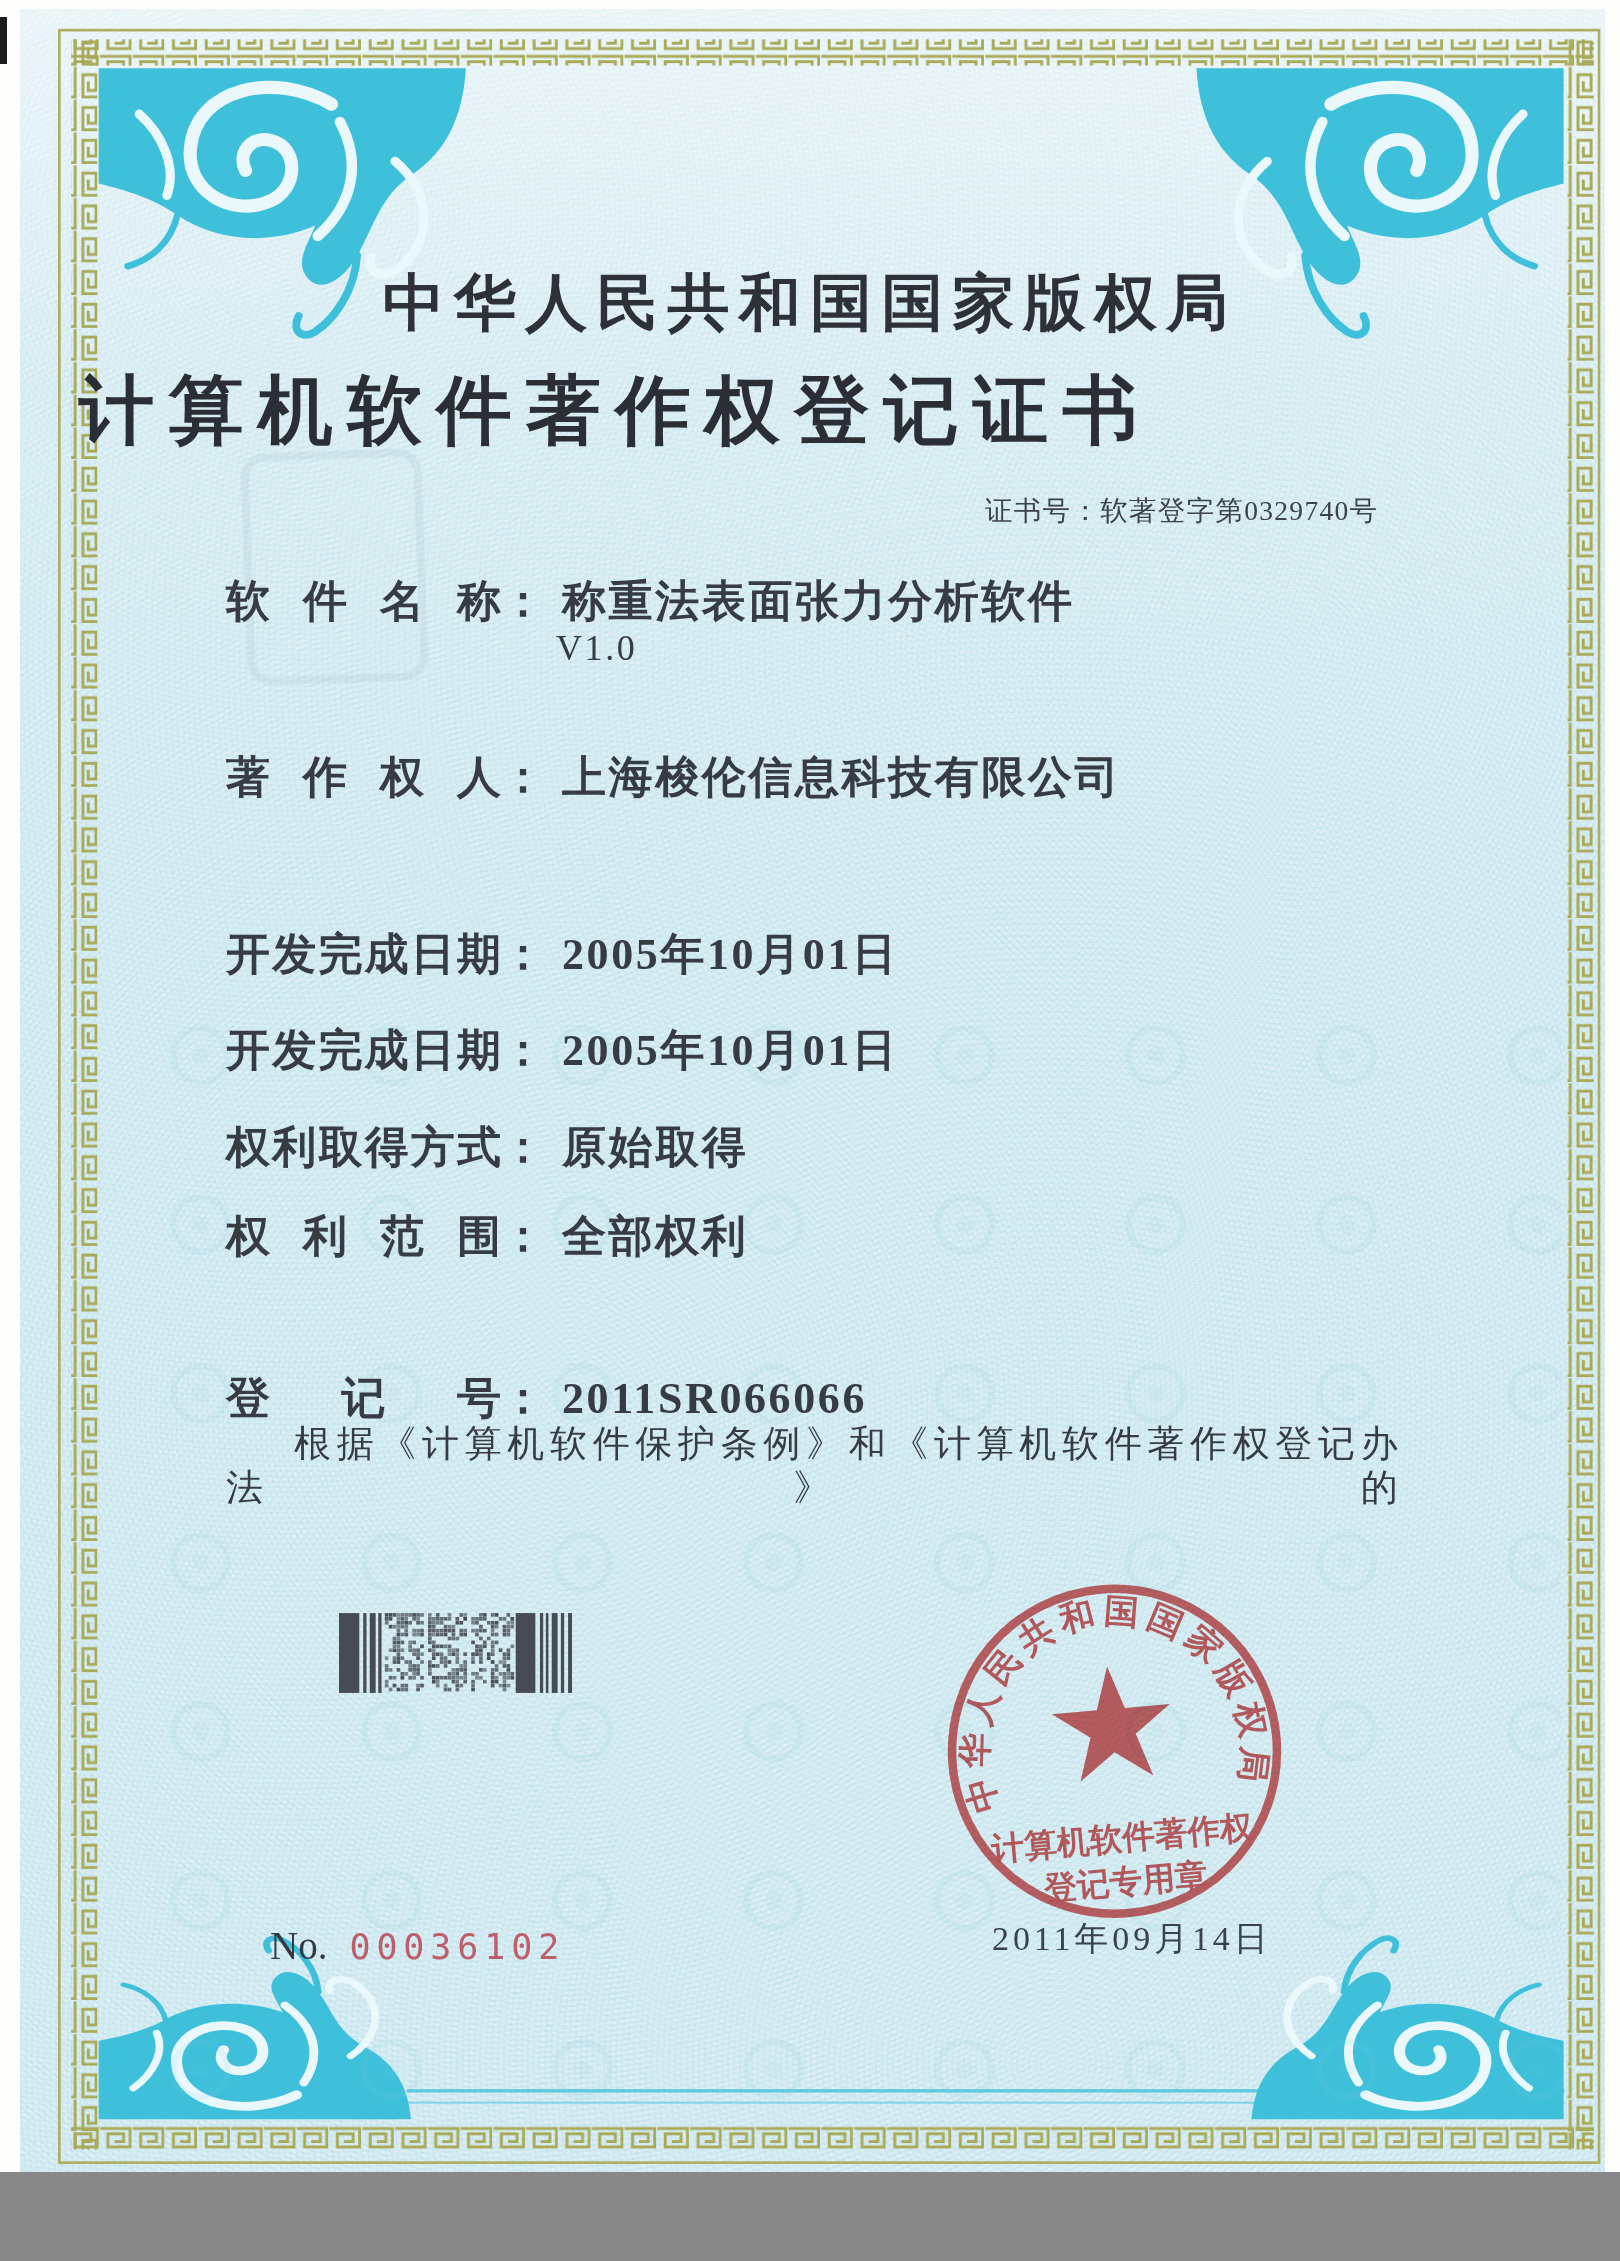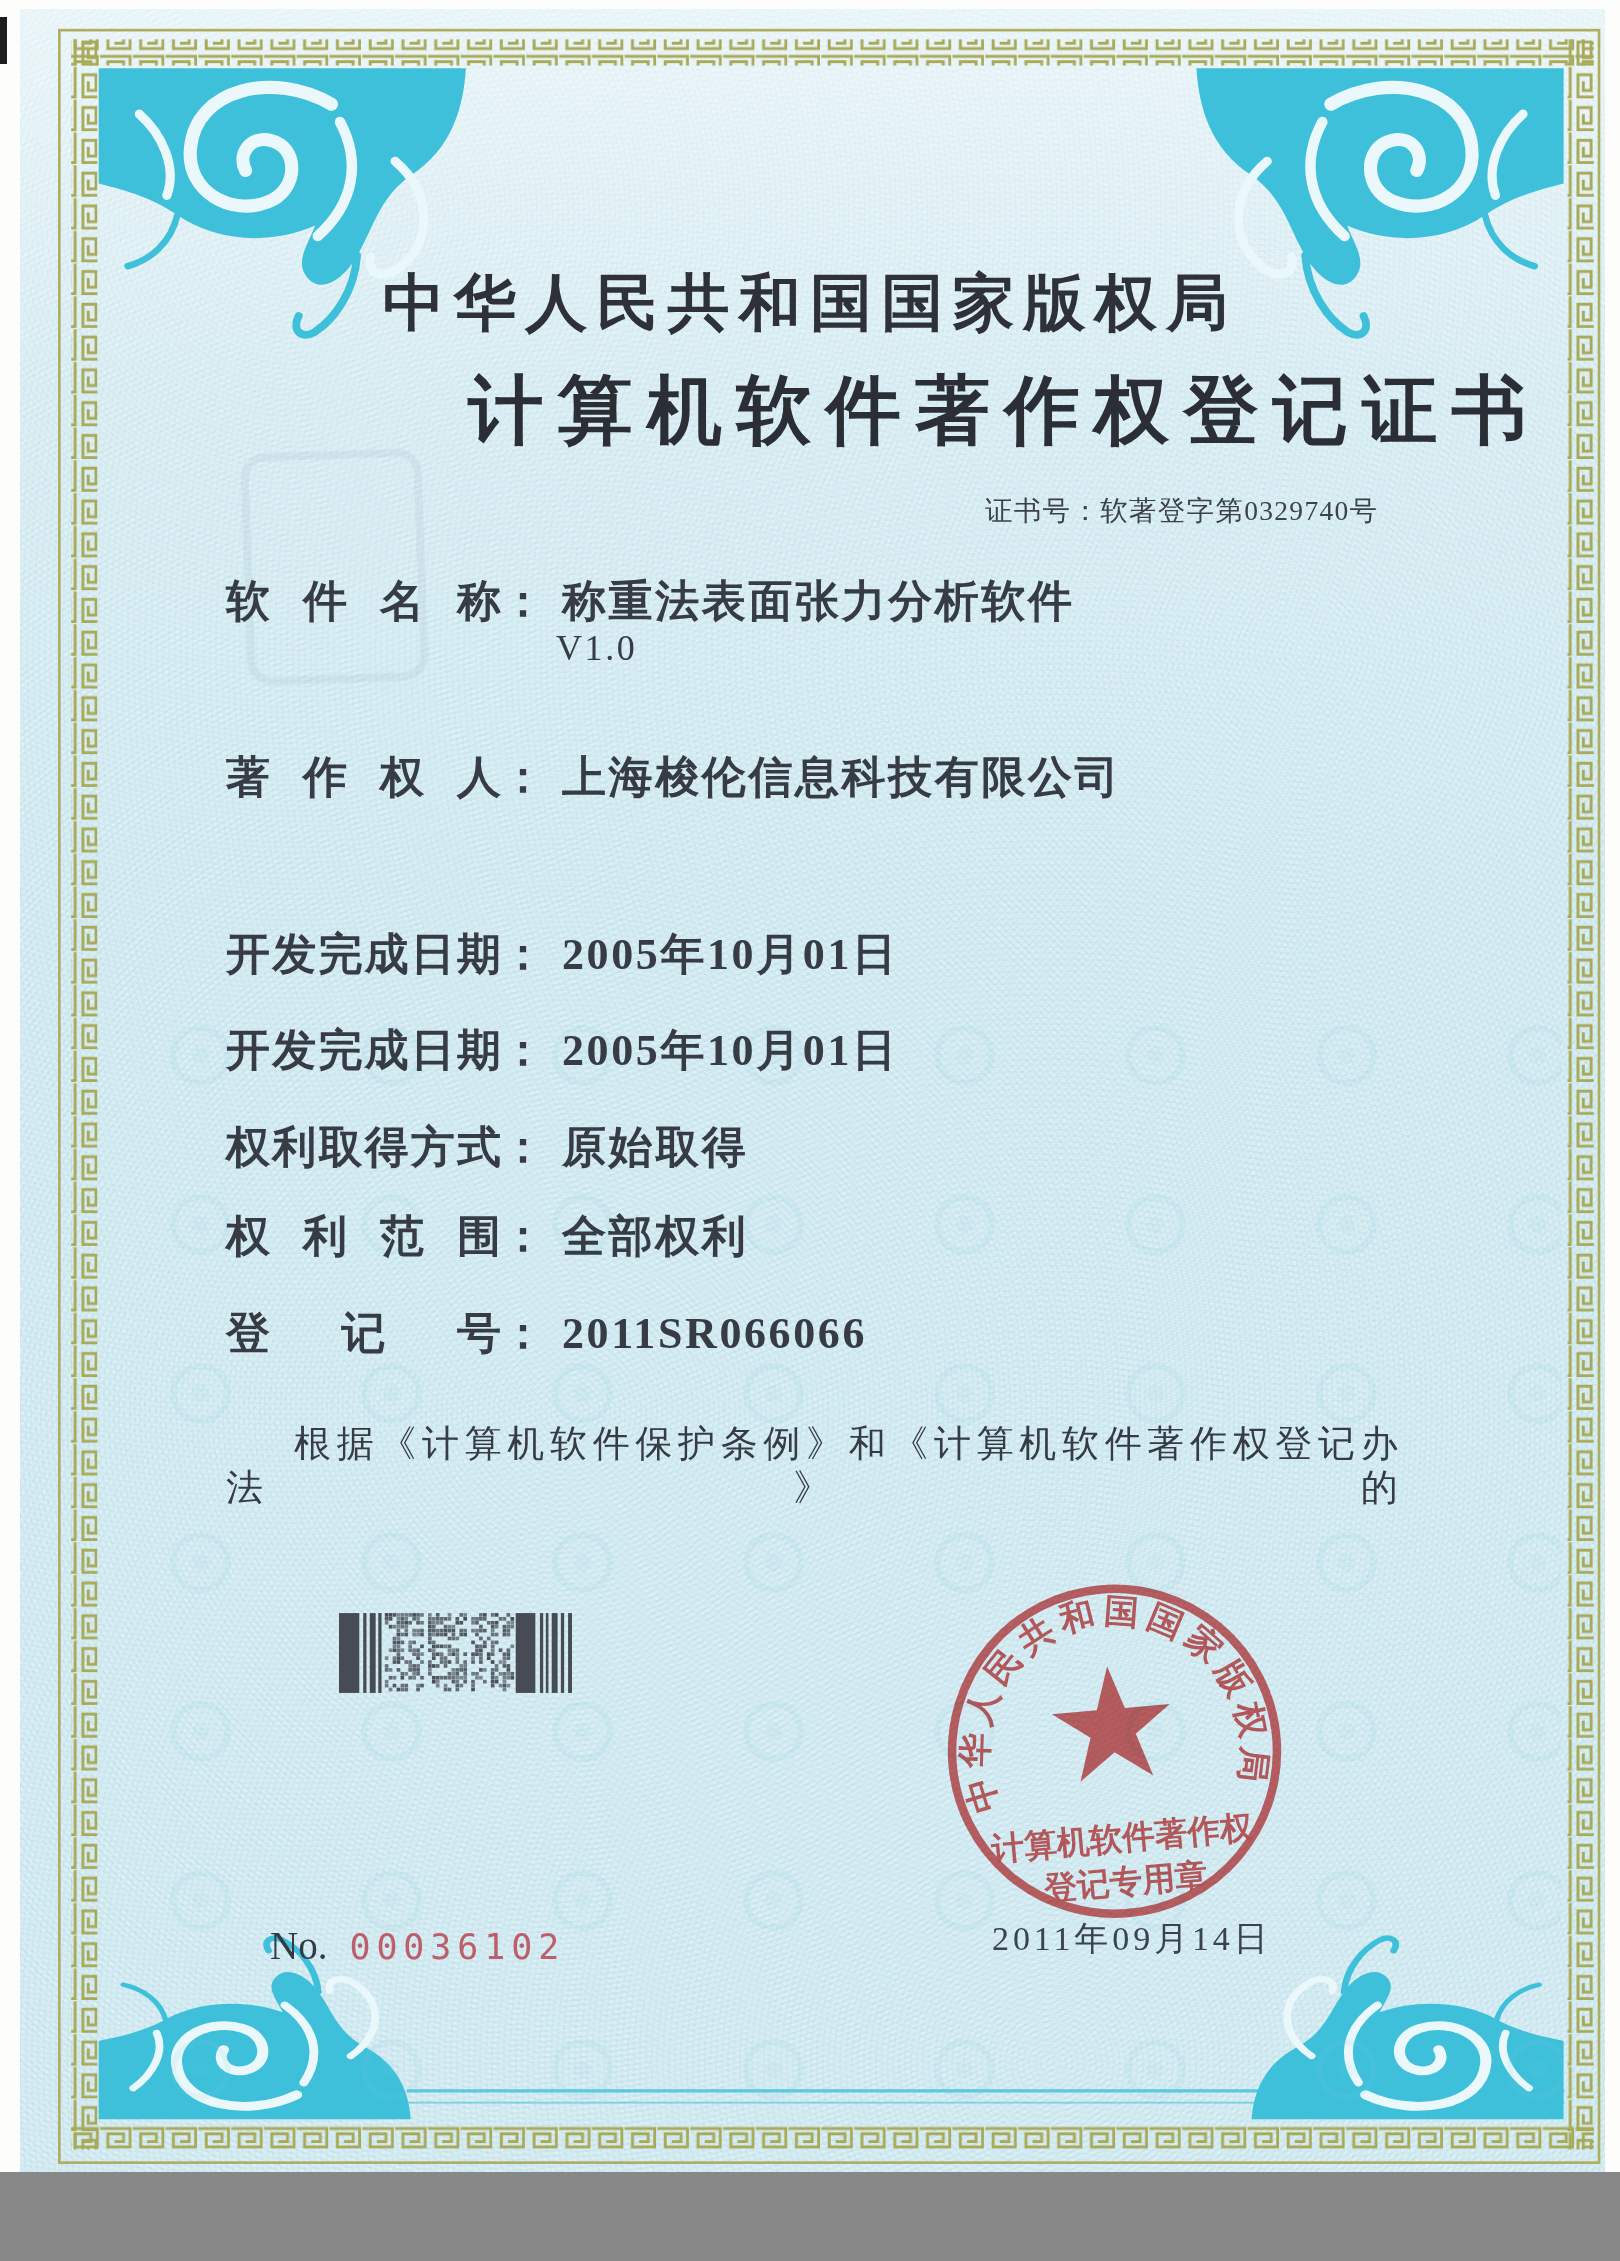--- a/index.html
+++ b/index.html
@@ -24,21 +24,21 @@
       radial-gradient(circle 19.7px at 50% 50%, rgba(125,198,215,.14) 0 7.9px, rgba(255,255,255,0) 9.2px);
     background-size:191px 169px, 191px 169px;
   }
   .emboss{
     left:244px;top:451px;width:165px;height:216px;border:8.5px solid rgba(150,170,182,.14);
     border-radius:25px;transform:rotate(-2deg);filter:blur(0.7px);
   }
   
   .issuer{left:105px;top:261px;width:1410px;text-align:center;font-size:62px;font-weight:bold;
           letter-spacing:9.2px;color:#2e3238;white-space:nowrap;}
-  .title{left:79px;top:361px;width:1462px;text-align:right;font-size:75px;font-weight:bold;
+  .title{left:79px;top:361px;width:1462px;text-align:left;font-size:75px;font-weight:bold;
          letter-spacing:14.4px;color:#2b2f35;white-space:nowrap;}
   .certno{left:985px;top:493px;font-size:27.5px;letter-spacing:1.3px;color:#3c414a;white-space:nowrap;}
   .certno .v{}
   .row{left:226px;font-size:44px;line-height:1.15;color:#363b44;white-space:nowrap;font-weight:bold;}
   .row .lbl{display:inline-block;width:275px;text-align:justify;text-align-last:justify;}
   .row .colon{display:inline-block;}
   .row .val{display:inline-block;margin-left:17px;letter-spacing:2.6px;}
   .vline2{left:556px;top:627px;font-size:36px;letter-spacing:2.6px;color:#363b44;}
   .stmt{left:226px;width:1175px;font-size:37px;letter-spacing:3.3px;color:#363b44;line-height:1.2;}
   .stmt1{top:1422px;text-indent:68px;text-align:justify;text-align-last:justify;}
@@ -122,21 +122,21 @@
   </div>
   <div class="abs row" style="top:1026px">
     <span class="lbl">开发完成日期</span><span class="colon">：</span><span class="val">2005年10月01日</span>
   </div>
   <div class="abs row" style="top:1123px">
     <span class="lbl">权利取得方式</span><span class="colon">：</span><span class="val">原始取得</span>
   </div>
   <div class="abs row" style="top:1212px">
     <span class="lbl">权 利 范 围</span><span class="colon">：</span><span class="val">全部权利</span>
   </div>
-  <div class="abs row" style="top:1309px">
+  <div class="abs row" style="top:1374px">
     <span class="lbl">登 记 号</span><span class="colon">：</span><span class="val">2011SR066066</span>
   </div>
 
   <div class="abs stmt stmt1">根据《计算机软件保护条例》和《计算机软件著作权登记办法》的</div>
 
   <div class="abs barcode">
     <svg id="barcode-svg" width="233" height="80" viewBox="0 0 356 122">
         <rect x="0" y="0" width="31" height="122" fill="#474c54"></rect>
         <rect x="37" y="0" width="5" height="122" fill="#474c54"></rect>
         <rect x="47" y="0" width="9" height="122" fill="#474c54"></rect>

